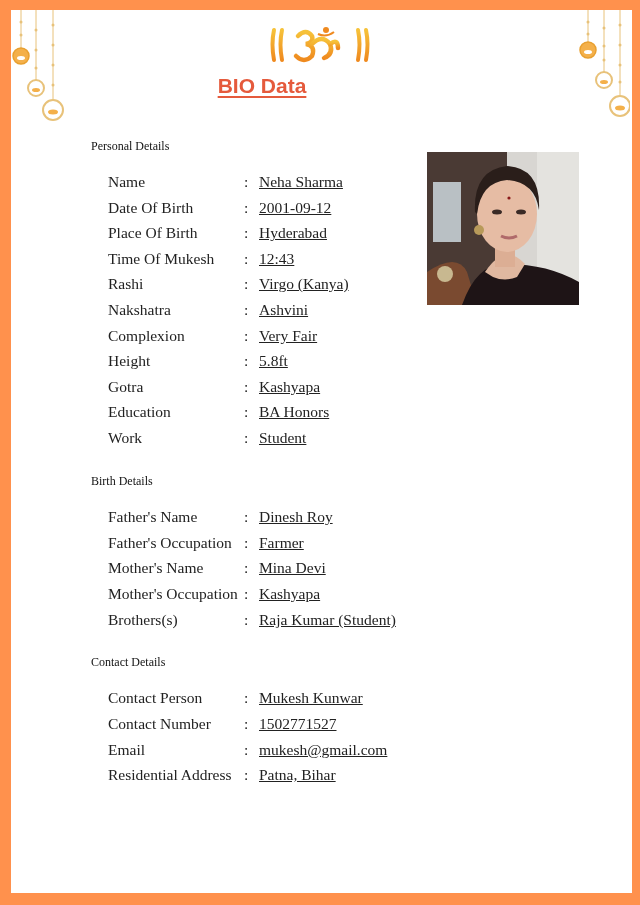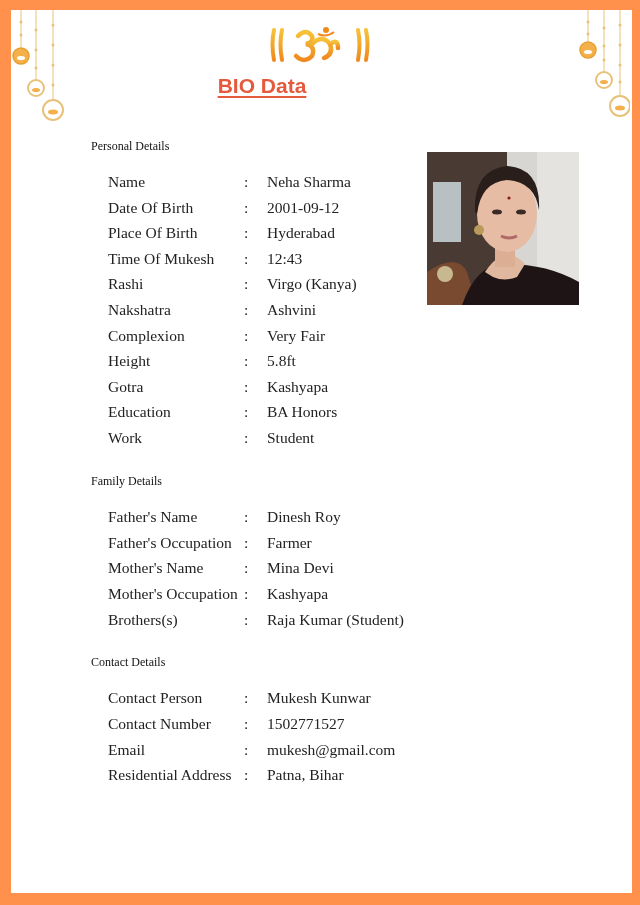--- a/index.html
+++ b/index.html
@@ -6,21 +6,21 @@
   body { width:640px; height:905px; background:#ff914d; position:relative; overflow:hidden; font-family:"Liberation Serif", serif; }
   .sheet { position:absolute; left:11px; top:10px; width:621px; height:883px; background:#fff; }
   .om { position:absolute; left:268px; top:24px; width:104px; height:40px; }
   .title { position:absolute; left:0; width:524px; top:74px; text-align:center; font-family:"Liberation Sans", sans-serif; font-weight:bold; font-size:21px; color:#e55a3c; }
   .title span { text-decoration:underline; text-underline-offset:3px; text-decoration-thickness:2px; }
   .deco { position:absolute; top:10px; }
   .section-title { position:absolute; left:91px; font-size:12px; color:#111; }
   .row { position:absolute; left:91px; font-size:15.5px; color:#222; height:20px; line-height:20px; white-space:nowrap; }
   .row .lbl { position:absolute; left:0;margin-left:17px; }
   .row .colon { position:absolute; left:153px; }
-  .row .val { position:absolute; left:176px; }
+  .row .val { position:absolute; left:168px;text-decoration:underline; }
   .photo { position:absolute; left:427px; top:152px; width:152px; height:153px; overflow:hidden; background:#8a7a70; }
 </style>
 </head>
 <body>
 
 <div class="sheet"></div>
 
 <svg class="deco" style="left:11px;" width="60" height="115">
   <g stroke="#e8c27a" stroke-width="1" fill="none">
     <line x1="10" y1="0" x2="10" y2="42"></line>
@@ -168,21 +168,21 @@
     <span class="lbl">Education</span>
     <span class="colon">:</span>
     <span class="val">BA Honors</span>
   </div>
 <div class="row" style="top:428px;">
     <span class="lbl">Work</span>
     <span class="colon">:</span>
     <span class="val">Student</span>
   </div>
 
-<div class="section-title" style="top:474px;">Family Details</div>
+<div class="section-title" style="top:474px;">Birth Details</div>
 
 <div class="row" style="top:507px;">
     <span class="lbl">Father's Name</span>
     <span class="colon">:</span>
     <span class="val">Dinesh Roy</span>
   </div>
 <div class="row" style="top:533px;">
     <span class="lbl">Father's Occupation</span>
     <span class="colon">:</span>
     <span class="val">Farmer</span>

